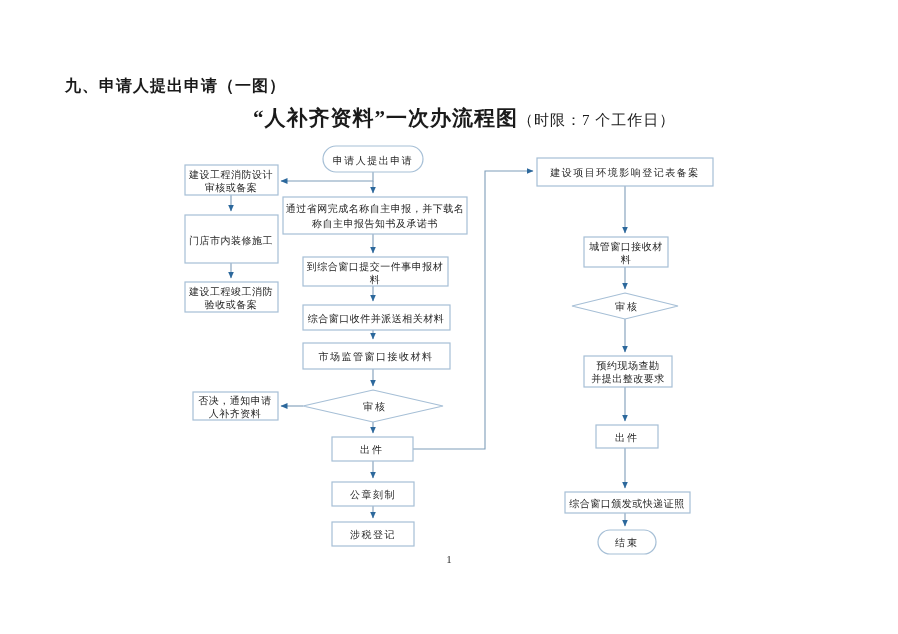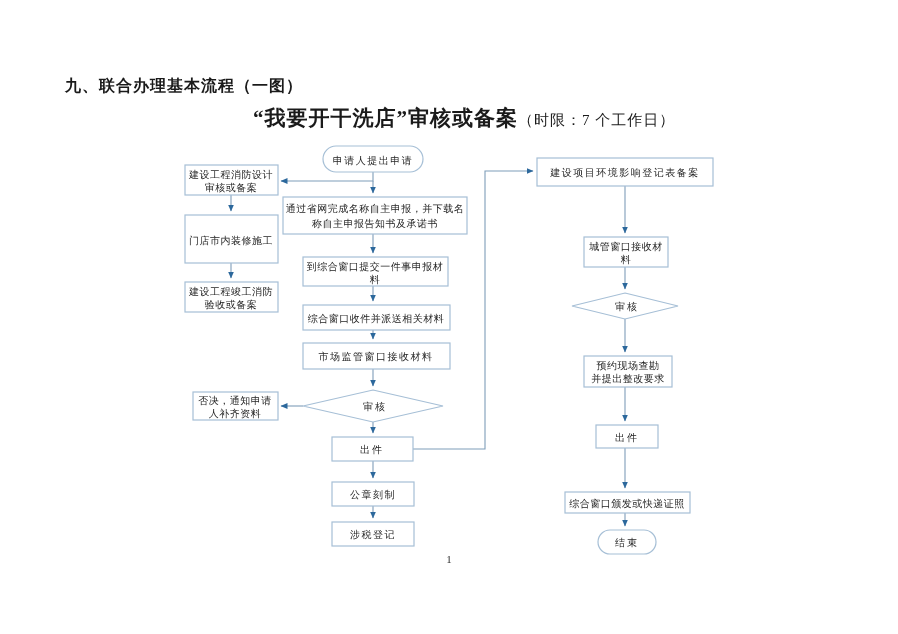--- a/index.html
+++ b/index.html
@@ -29,24 +29,24 @@
     letter-spacing:1.5px;dominant-baseline:central;
   }
   .nt-tight{letter-spacing:0.5px;}
   .nt-wide{letter-spacing:2px;}
 </style>
 </head>
 <body>
 
 <div>
 
-  <div class="section-title">九、联合办理基本流程（一图）</div>
+  <div class="section-title">九、申请人提出申请（一图）</div>
 
   <div class="flow-title-row">
-    <span class="flow-title-main">“我要开干洗店”审核或备案</span><span class="flow-title-note">（时限：7 个工作日）</span>
+    <span class="flow-title-main">“人补齐资料”一次办流程图</span><span class="flow-title-note">（时限：7 个工作日）</span>
   </div>
 
   <svg class="flow" width="898" height="634" viewBox="0 0 898 634">
     <defs>
       <marker id="arrow" markerWidth="8" markerHeight="7" refX="6.5" refY="3" orient="auto" markerUnits="userSpaceOnUse">
         <path d="M0,0 L7,3 L0,6 Z" fill="#2c689c"></path>
       </marker>
     </defs>
 
     <g>

